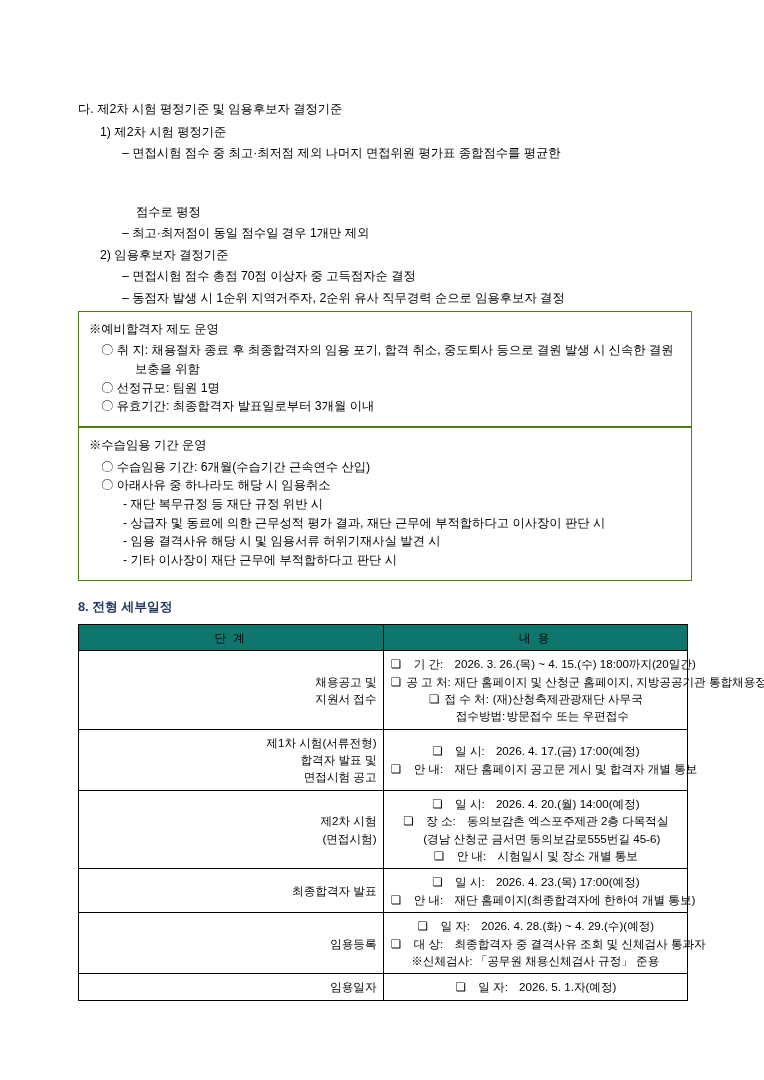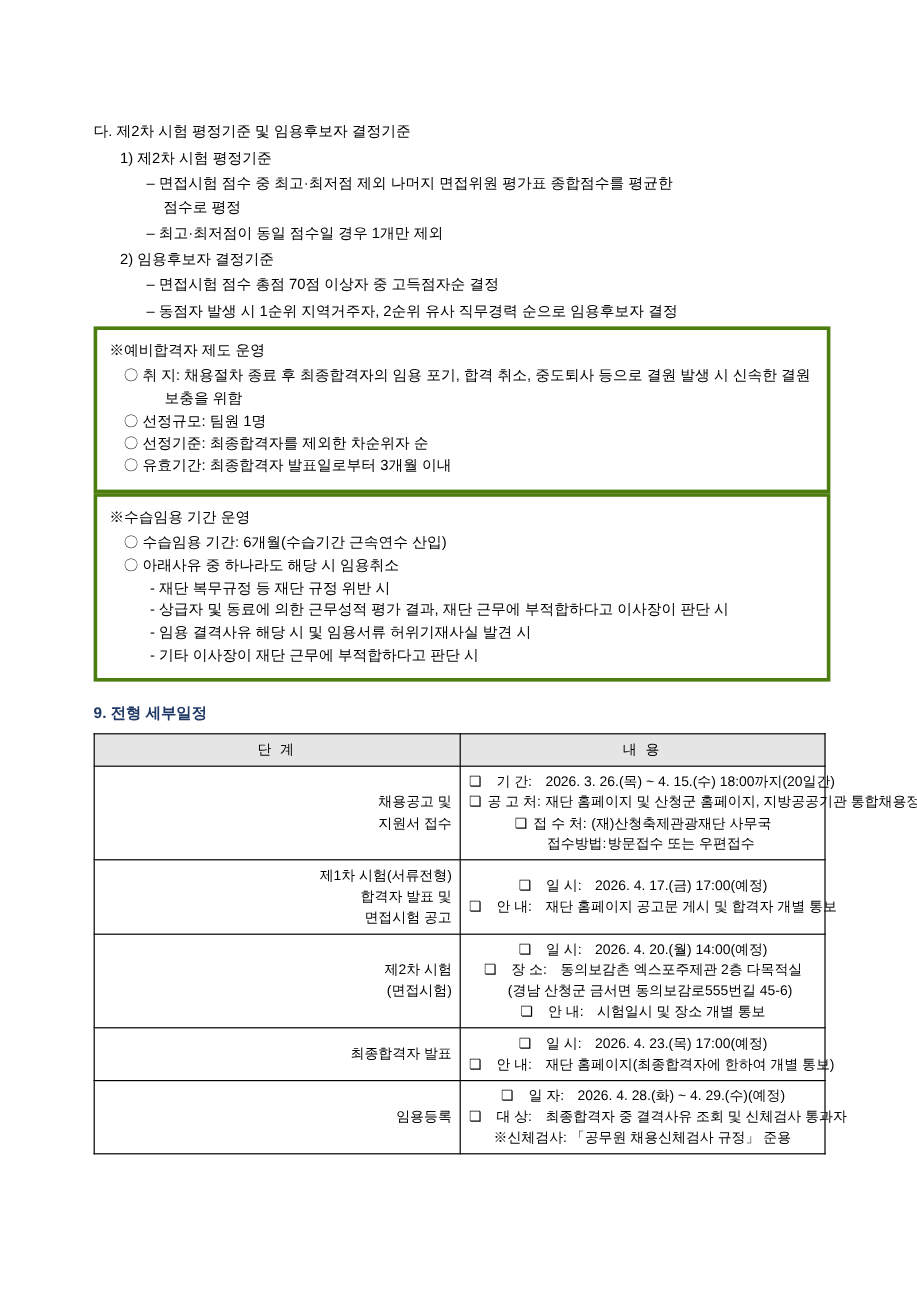--- a/index.html
+++ b/index.html
@@ -48,25 +48,26 @@
     padding-left: 44px;
     line-height: 1.6;
   }
   .lvl3.wrap {
     white-space: normal;
     text-indent: 0;
   }
   .lvl3 .cont {
     display: block;
     padding-left: 14px;
+    margin-top: 39px;
   }
 
   
   .box {
-    border: 3px solid #4d7c0f;
+    border: 1px solid #4d7c0f;
     margin-top: 0;
     padding: 8px 10px 10px 10px;
     line-height: 1.52;
   }
   .box .title {
     margin-bottom: 3px;
   }
   .box .item {
     padding-left: 12px;
     white-space: nowrap;
@@ -95,21 +96,21 @@
     table-layout: fixed;
   }
   table.sched th, table.sched td {
     border: 1px solid #000000;
     padding: 4px 6px;
     vertical-align: middle;
     font-size: 11.6px;
     line-height: 1.5;
   }
   table.sched thead th {
-    background: #e5e5e5;
+    background: #0f766e;
     text-align: center;
     font-weight: normal;
     letter-spacing: 2px;
     padding: 4px 0;
   }
   table.sched td.stage {
     text-align: right;
     width: 128px;
   }
   table.sched td.detail {
@@ -163,41 +164,36 @@
         </div>
         <div class="cont-line">보충을 위함</div>
       </div>
       <div class="item">
         <span>〇</span>
         <span>선정규모:</span>
         <span>팀원 1명</span>
       </div>
       <div class="item">
         <span>〇</span>
-        <span>선정기준:</span>
-        <span>최종합격자를 제외한 차순위자 순</span>
-      </div>
-      <div class="item">
-        <span>〇</span>
         <span>유효기간:</span>
         <span>최종합격자 발표일로부터 3개월 이내</span>
       </div>
     </div>
 
     <div class="box">
       <div class="title">※수습임용 기간 운영</div>
       <div class="item">〇 수습임용 기간: 6개월(수습기간 근속연수 산입)</div>
       <div class="item">〇 아래사유 중 하나라도 해당 시 임용취소</div>
       <div class="subitem">- 재단 복무규정 등 재단 규정 위반 시</div>
       <div class="subitem">- 상급자 및 동료에 의한 근무성적 평가 결과, 재단 근무에 부적합하다고 이사장이 판단 시</div>
       <div class="subitem">- 임용 결격사유 해당 시 및 임용서류 허위기재사실 발견 시</div>
       <div class="subitem">- 기타 이사장이 재단 근무에 부적합하다고 판단 시</div>
     </div>
 
-    <div class="sec-head">9. 전형 세부일정</div>
+    <div class="sec-head">8. 전형 세부일정</div>
 
     <table class="sched">
       <thead>
         <tr>
           <th class="stage">단   계</th>
           <th>내   용</th>
         </tr>
       </thead>
       <tbody>
 
@@ -277,17 +273,25 @@
             <div class="dline">
               <span class="mk">❏</span><span class="lb">일      자:</span><span>2026. 4. 28.(화) ~ 4. 29.(수)(예정)</span>
             </div>
             <div class="dline">
               <span class="mk">❏</span><span class="lb">대      상:</span><span>최종합격자 중 결격사유 조회 및 신체검사 통과자</span>
             </div>
             <div class="dnote">※신체검사: 「공무원 채용신체검사 규정」 준용</div>
           </td>
         </tr>
 
+        <tr>
+          <td class="stage">임용일자</td>
+          <td class="detail">
+            <div class="dline">
+              <span class="mk">❏</span><span class="lb">일      자:</span><span>2026. 5. 1.자(예정)</span>
+            </div>
+          </td>
+        </tr>
       </tbody>
     </table>
 
   </div>
 </div>
 
 </body></html>

